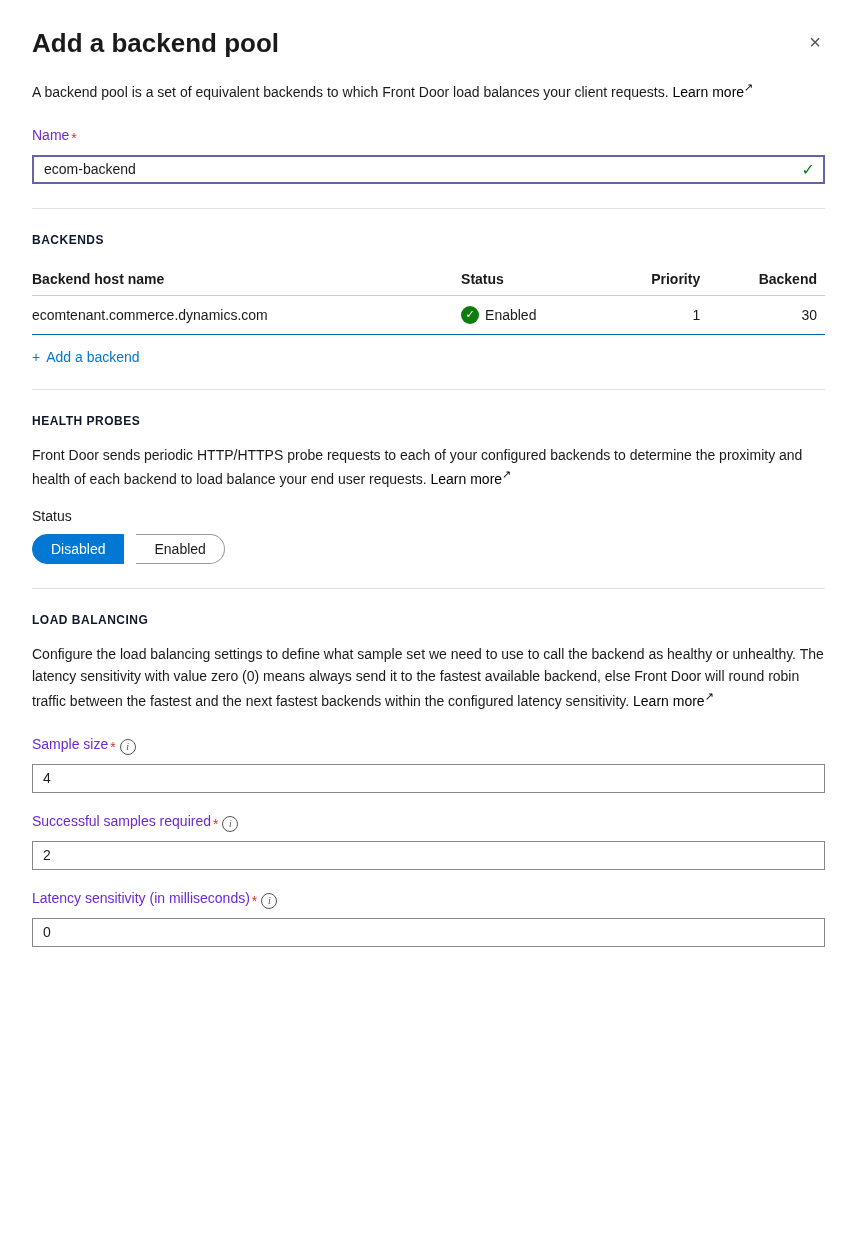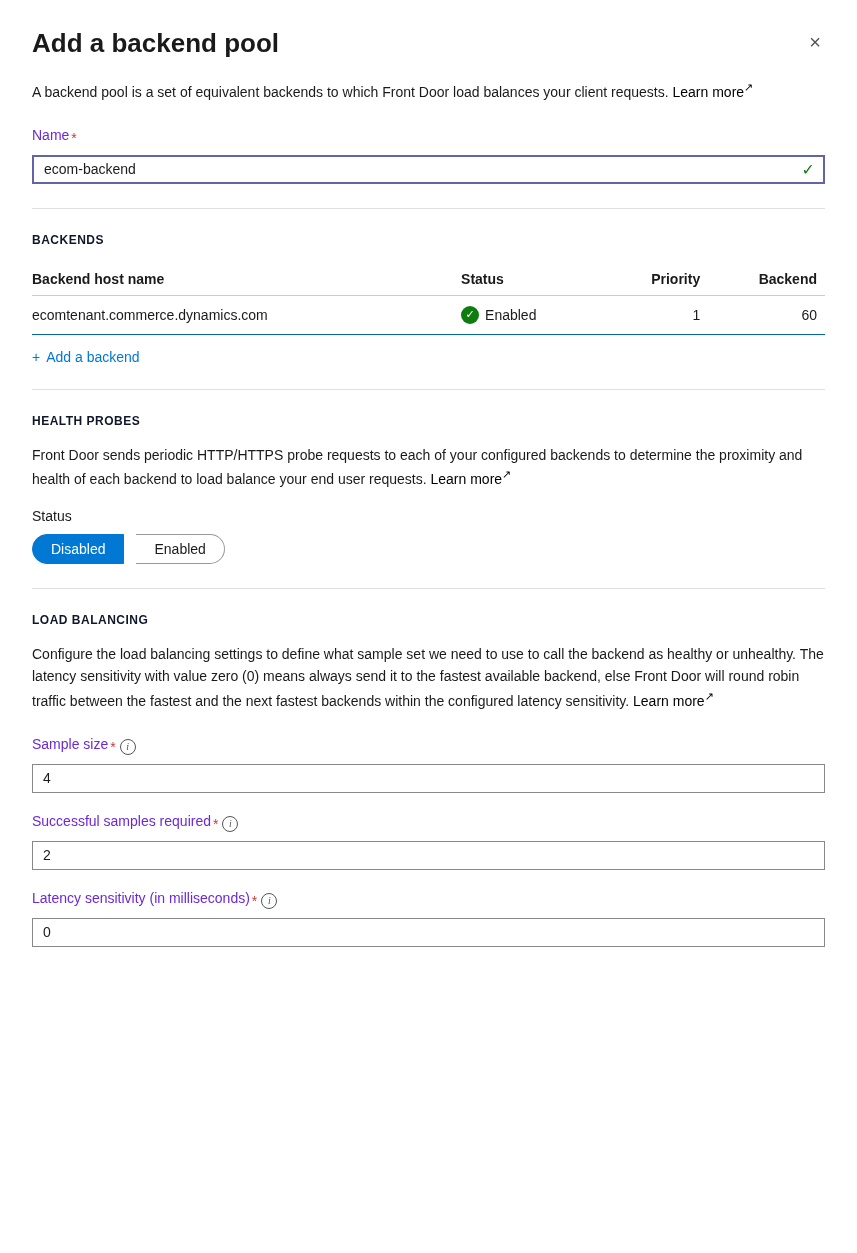--- a/index.html
+++ b/index.html
@@ -272,21 +272,21 @@
       <tbody>
         <tr class="table-row">
           <td>ecomtenant.commerce.dynamics.com</td>
           <td>
             <div class="status-enabled">
               <span class="status-icon">✓</span>
               <span>Enabled</span>
             </div>
           </td>
           <td class="right-align">1</td>
-          <td class="right-align">60</td>
+          <td class="right-align">30</td>
         </tr>
       </tbody>
     </table>
     <button class="add-backend-link">
       <span>+</span>
       <span>Add a backend</span>
     </button>
   </div>
 
   <hr class="section-divider">

